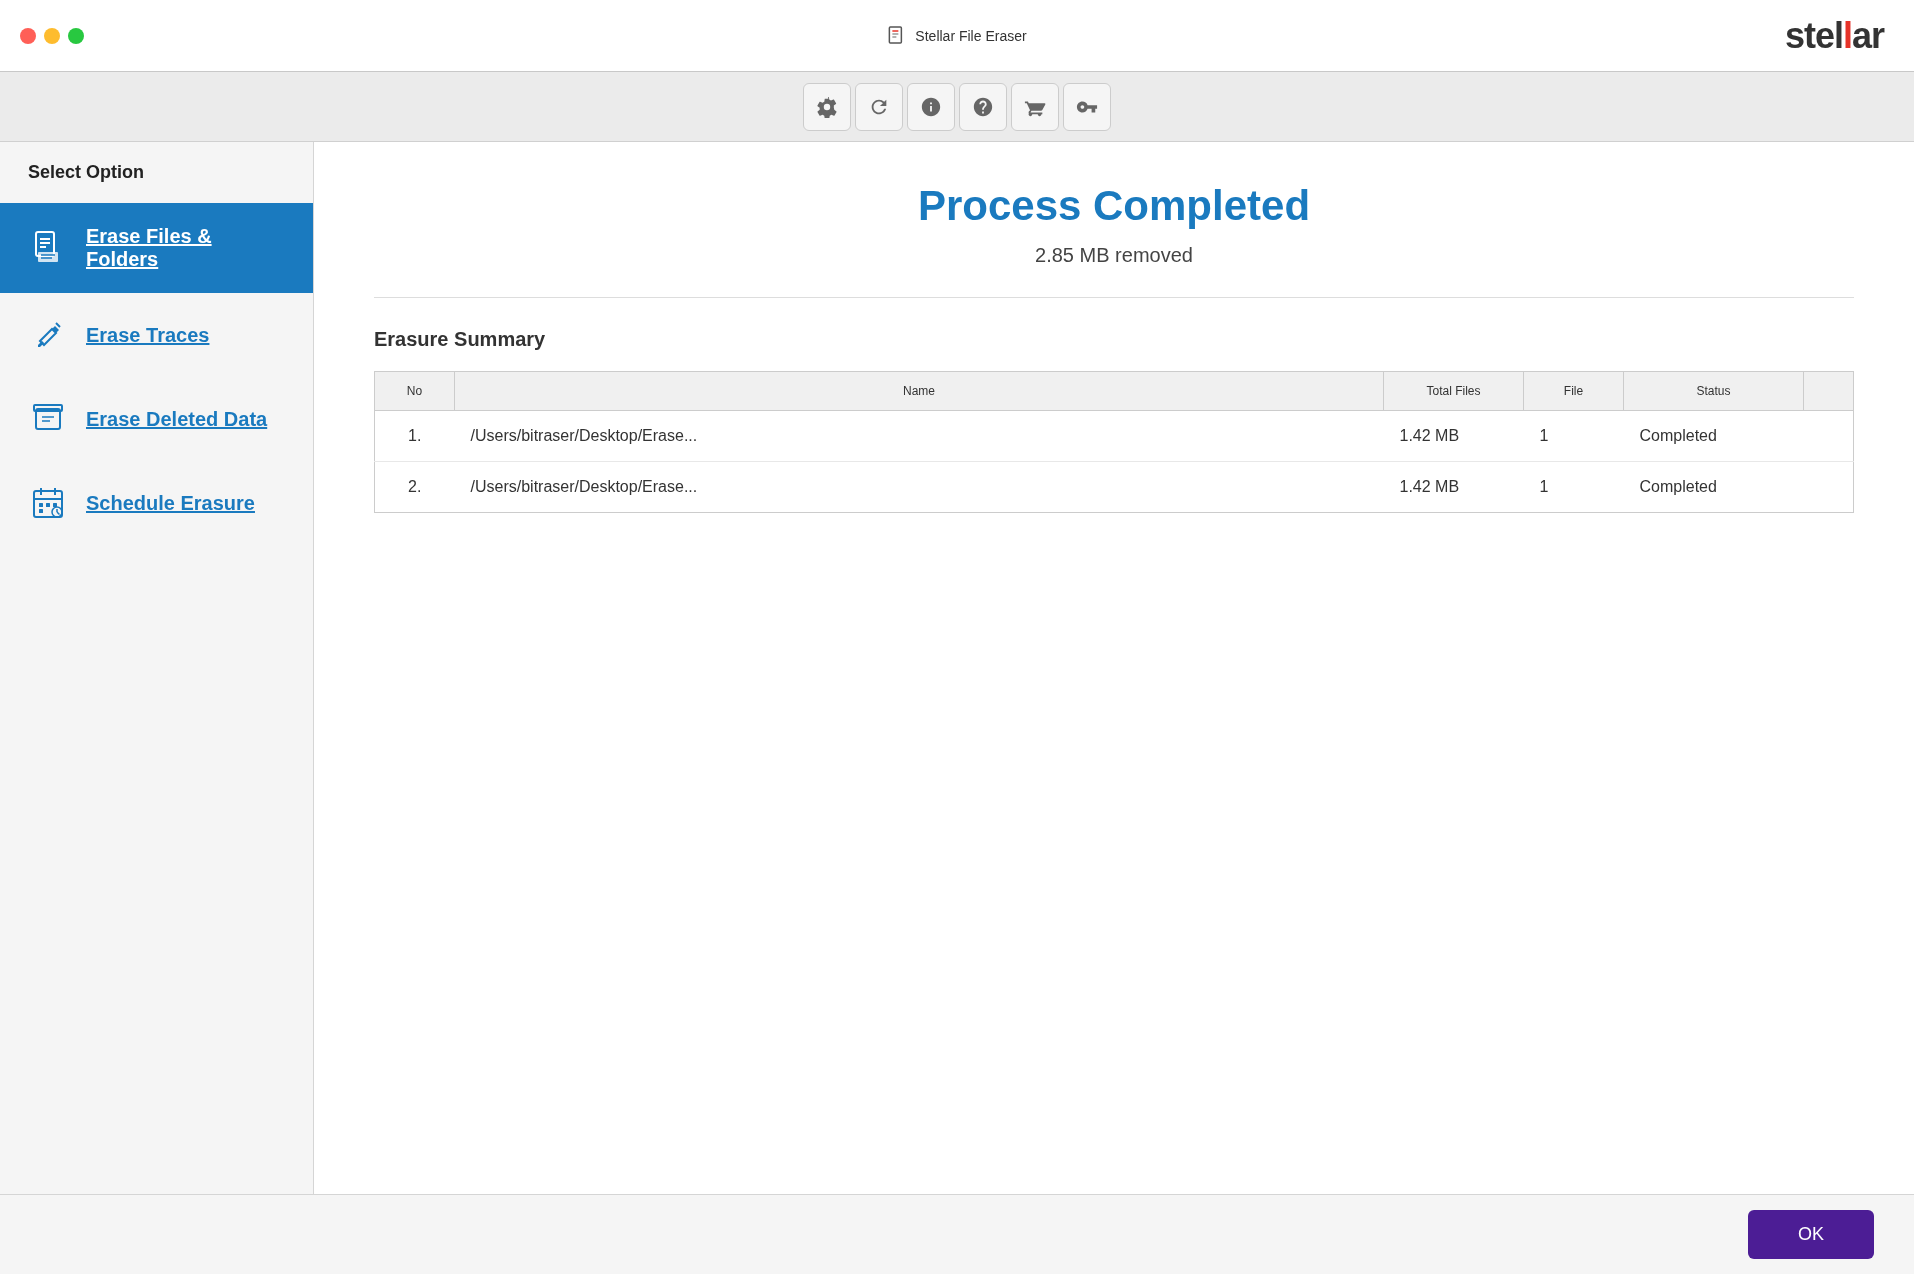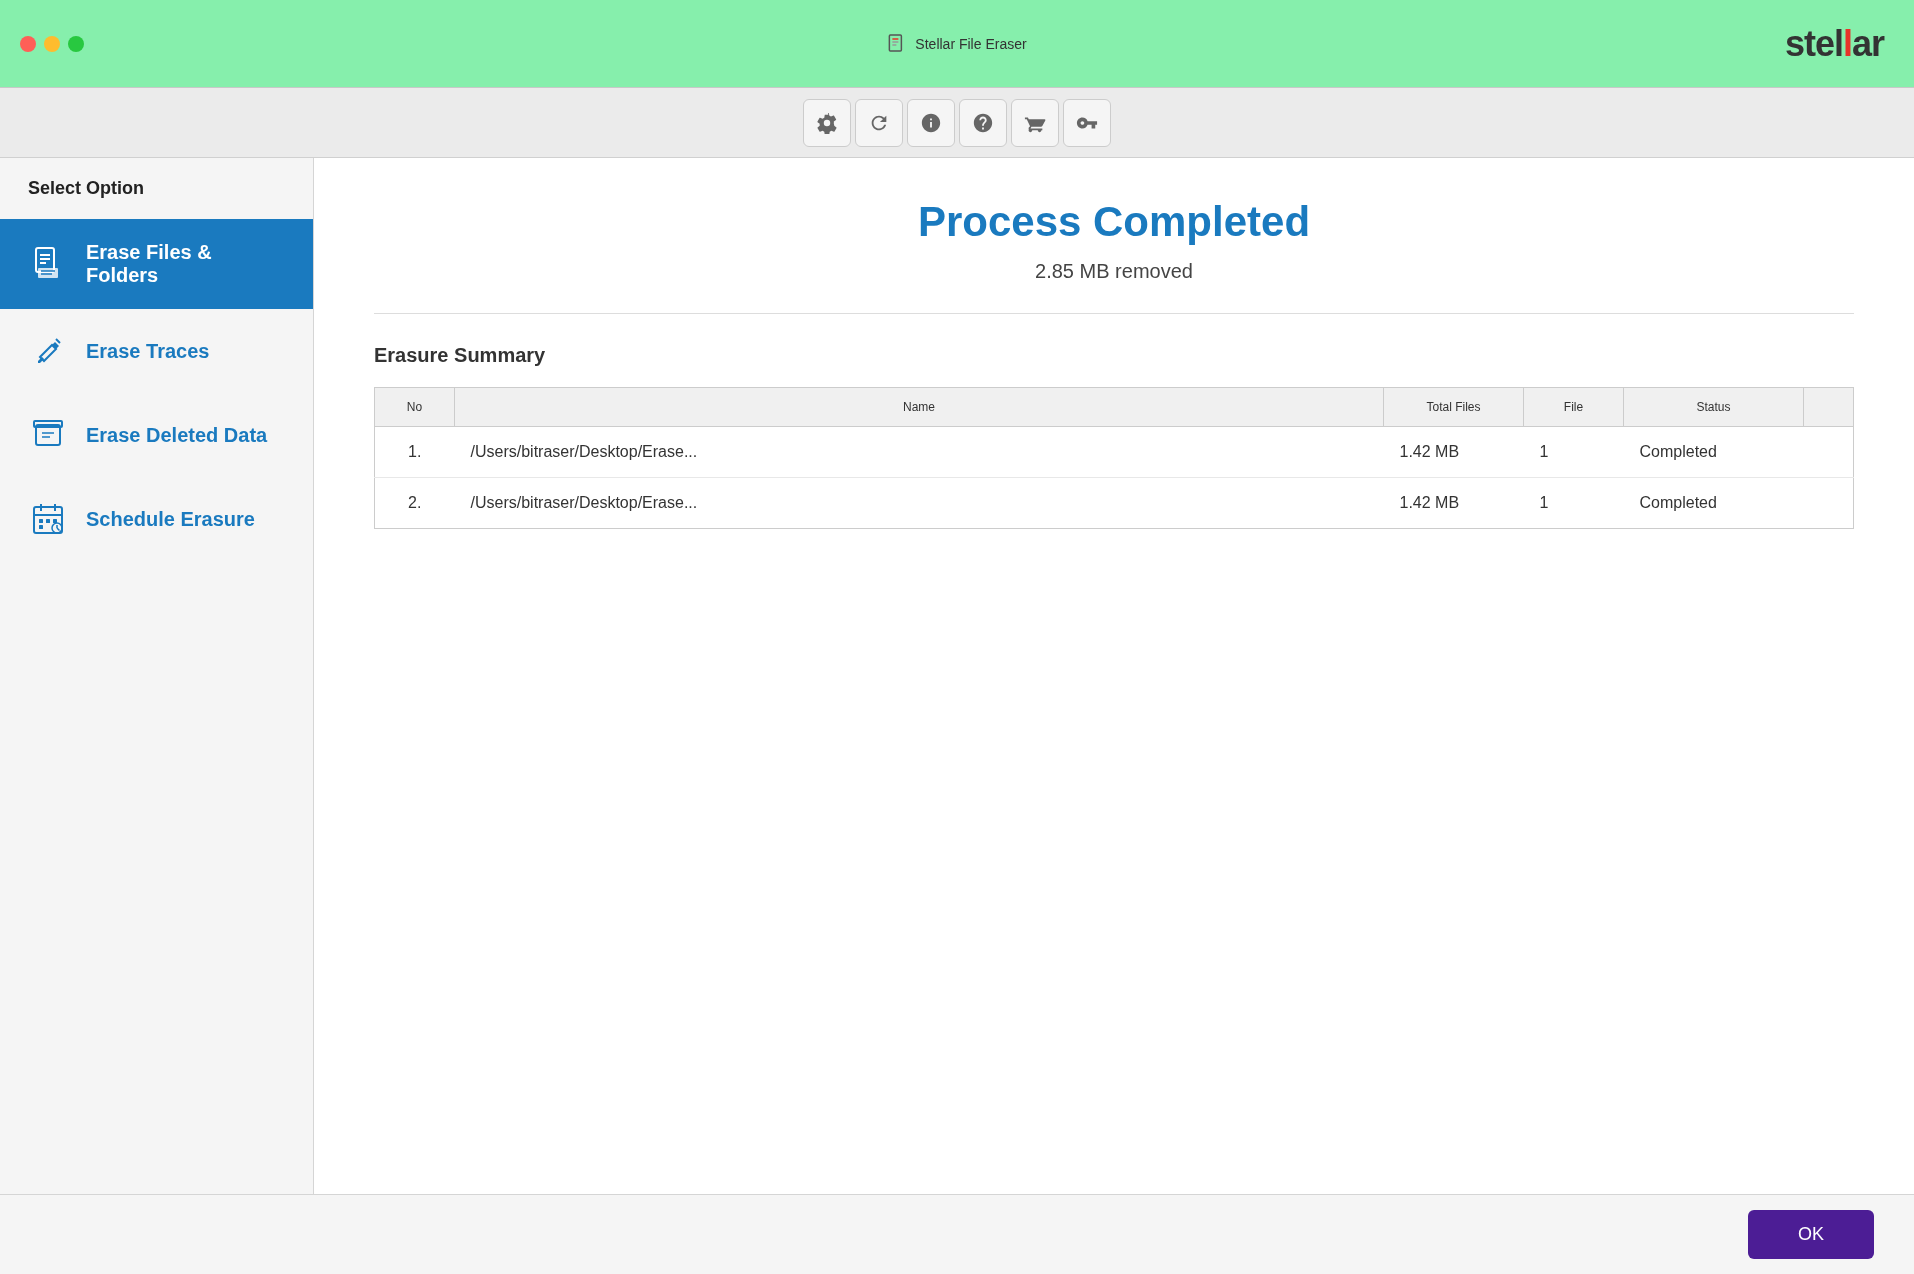--- a/index.html
+++ b/index.html
@@ -6,22 +6,22 @@
     body {
       font-family: -apple-system, BlinkMacSystemFont, 'Helvetica Neue', Arial, sans-serif;
       background: #e8e8e8;
       width: 1914px;
       height: 1274px;
       overflow: hidden;
     }
 
     
     .titlebar {
-      background: #86efac;
-      height: 88px;
+      background: #ffffff;
+      height: 72px;
       display: flex;
       align-items: center;
       padding: 0 20px;
       border-bottom: 1px solid #c8c8c8;
       position: relative;
     }
     .traffic-lights {
       display: flex;
       gap: 8px;
       align-items: center;
@@ -118,20 +118,21 @@
       width: 40px;
       height: 40px;
       flex-shrink: 0;
       display: flex;
       align-items: center;
       justify-content: center;
     }
     .sidebar-item-label {
       font-size: 20px;
       font-weight: 600;
+      text-decoration: underline;
     }
 
     
     .content {
       flex: 1;
       background: #fff;
       padding: 40px 60px;
       overflow-y: auto;
     }
     .process-title {

